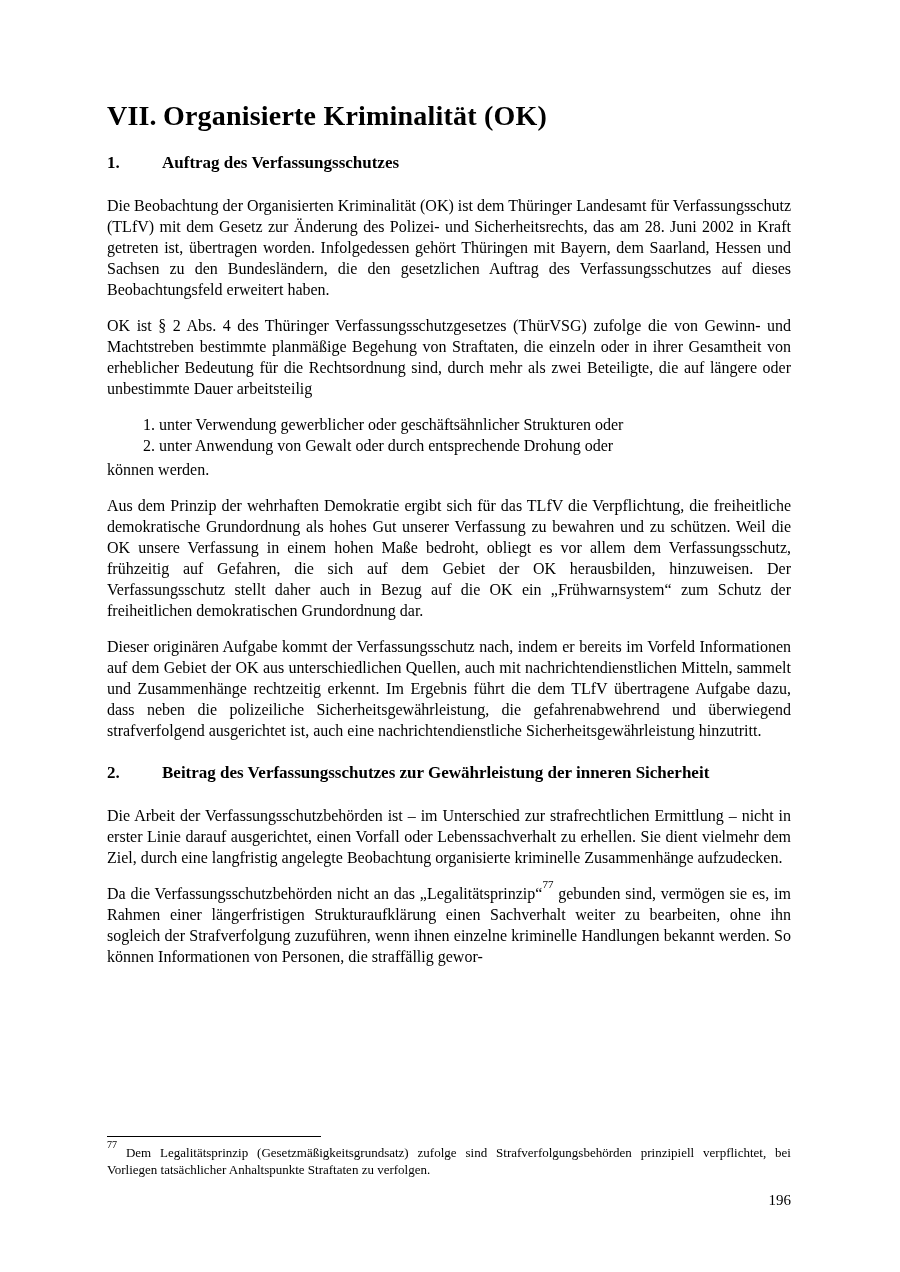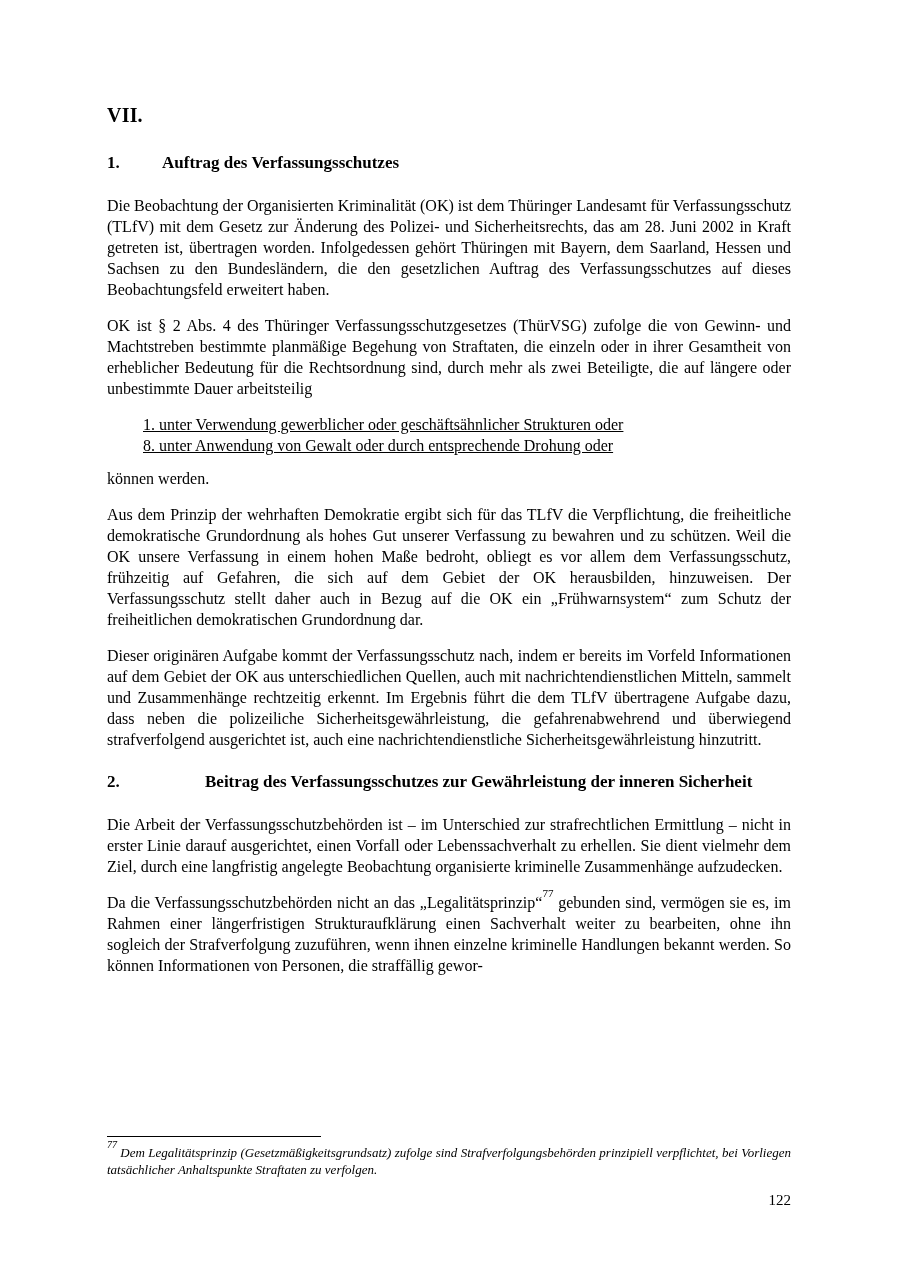--- a/index.html
+++ b/index.html
@@ -14,65 +14,63 @@
       overflow: hidden;
     }
     .content {
       position: absolute;
       left: 107px;
       top: 102px;
       width: 684px;
     }
     .doc-title {
       display: flex;
-      font-size: 20px;
+      font-size: 28px;
       font-weight: bold;
       line-height: 27px;
       margin: 0 0 22px 0;
       letter-spacing: 0.2px;
     }
     .doc-title .num { flex: 0 0 56px; }
     .heading {
       display: flex;
       font-size: 17px;
       font-weight: bold;
       line-height: 24px;
       margin: 20px 0 20px 0;
     }
     .heading.first { margin-top: 0; }
     .heading .num { flex: 0 0 55px; }
     .heading .txt { flex: 1; }
-    .heading.h2 .txt { text-align: justify; margin-left: 43px; }
+    .heading.h2 .txt { text-align: justify; }
     .para {
       margin: 0 0 15px 0;
       font-size: 16px;
       line-height: 21px;
       text-align: justify;
       hyphens: auto;
     }
     .para.short { text-align: left; }
     .list {
-      margin: 3px 0 12px 36px;
+      margin: 3px 0 3px 36px;
       font-size: 16px;
       line-height: 21px;
-      text-decoration: underline;
     }
     .fnref {
       position: relative;
       top: -5px;
       font-size: 11px;
       line-height: 0;
     }
     .footnote-area {
       position: absolute;
       left: 107px;
       top: 1136px;
       width: 684px;
       background: #ffffff;
-      font-style: italic;
     }
     .fn-rule {
       width: 214px;
       height: 0;
       border-top: 1px solid #000000;
       margin: 0 0 7px 0;
     }
     .fn-text {
       margin: 0;
       font-size: 13px;
@@ -95,34 +93,35 @@
     }
   </style>
 </head>
 <body>
 
 <div class="page">
   <div class="content">
 
     <div class="doc-title">
       <span class="num">VII.</span>
+      <span class="txt">Organisierte Kriminalität (OK)</span>
     </div>
 
     <div class="heading first">
       <span class="num">1.</span>
       <span class="txt">Auftrag des Verfassungsschutzes</span>
     </div>
 
     <p class="para">Die Beobachtung der Organisierten Kriminalität (OK) ist dem Thüringer Landesamt für Verfassungsschutz (TLfV) mit dem Gesetz zur Änderung des Polizei- und Sicherheitsrechts, das am 28. Juni 2002 in Kraft getreten ist, übertragen worden. Infolgedessen gehört Thüringen mit Bayern, dem Saarland, Hessen und Sachsen zu den Bundesländern, die den gesetzlichen Auftrag des Verfassungsschutzes auf dieses Beobachtungsfeld erweitert haben.</p>
 
     <p class="para">OK ist § 2 Abs. 4 des Thüringer Verfassungsschutzgesetzes (ThürVSG) zufolge die von Gewinn- und Machtstreben bestimmte planmäßige Begehung von Straftaten, die einzeln oder in ihrer Gesamtheit von erheblicher Bedeutung für die Rechtsordnung sind, durch mehr als zwei Beteiligte, die auf längere oder unbestimmte Dauer arbeitsteilig</p>
 
     <div class="list">
       <div class="list-item">1. unter Verwendung gewerblicher oder geschäftsähnlicher Strukturen oder</div>
-      <div class="list-item">8. unter Anwendung von Gewalt oder durch entsprechende Drohung oder</div>
+      <div class="list-item">2. unter Anwendung von Gewalt oder durch entsprechende Drohung oder</div>
     </div>
 
     <p class="para short">können werden.</p>
 
     <p class="para">Aus dem Prinzip der wehrhaften Demokratie ergibt sich für das TLfV die Verpflichtung, die freiheitliche demokratische Grundordnung als hohes Gut unserer Verfassung zu bewahren und zu schützen. Weil die OK unsere Verfassung in einem hohen Maße bedroht, obliegt es vor allem dem Verfassungsschutz, frühzeitig auf Gefahren, die sich auf dem Gebiet der OK herausbilden, hinzuweisen. Der Verfassungsschutz stellt daher auch in Bezug auf die OK ein „Frühwarnsystem“ zum Schutz der freiheitlichen demokratischen Grundordnung dar.</p>
 
     <p class="para">Dieser originären Aufgabe kommt der Verfassungsschutz nach, indem er bereits im Vorfeld Informationen auf dem Gebiet der OK aus unterschiedlichen Quellen, auch mit nachrichtendienstlichen Mitteln, sammelt und Zusammenhänge rechtzeitig erkennt. Im Ergebnis führt die dem TLfV übertragene Aufgabe dazu, dass neben die polizeiliche Sicherheitsgewährleistung, die gefahrenabwehrend und überwiegend strafverfolgend ausgerichtet ist, auch eine nachrichtendienstliche Sicherheitsgewährleistung hinzutritt.</p>
 
     <div class="heading h2">
       <span class="num">2.</span>
@@ -133,14 +132,14 @@
 
     <p class="para"><span>Da die Verfassungsschutzbehörden nicht an das „Legalitätsprinzip“</span><sup class="fnref">77</sup><span> gebunden sind, vermögen sie es, im Rahmen einer längerfristigen Strukturaufklärung einen Sachverhalt weiter zu bearbeiten, ohne ihn sogleich der Strafverfolgung zuzuführen, wenn ihnen einzelne kriminelle Handlungen bekannt werden. So können Informationen von Personen, die straffällig gewor-</span></p>
 
   </div>
 
   <div class="footnote-area">
     <div class="fn-rule"></div>
     <p class="fn-text"><sup class="fn-marker">77</sup> <span>Dem Legalitätsprinzip (Gesetzmäßigkeitsgrundsatz) zufolge sind Strafverfolgungsbehörden prinzipiell verpflichtet, bei Vorliegen tatsächlicher Anhaltspunkte Straftaten zu verfolgen.</span></p>
   </div>
 
-  <div class="page-number">122</div>
+  <div class="page-number">196</div>
 </div>
 
 </body></html>

